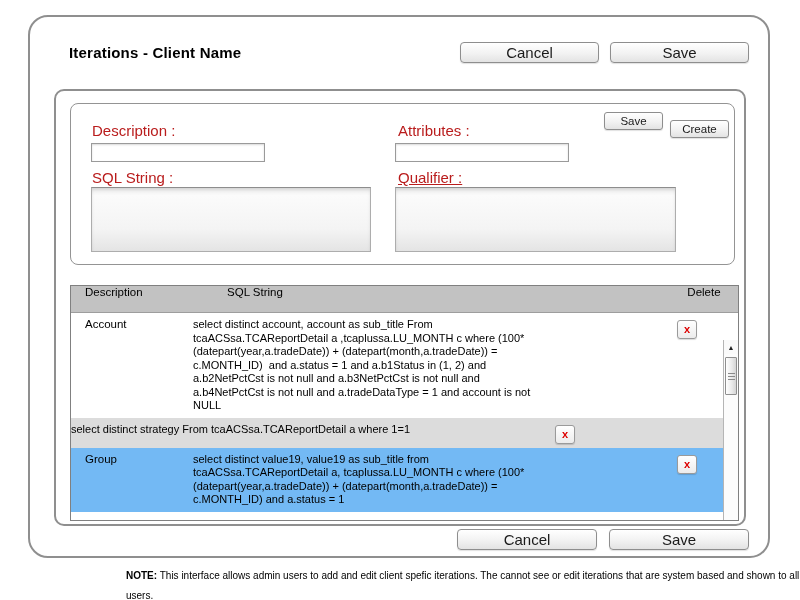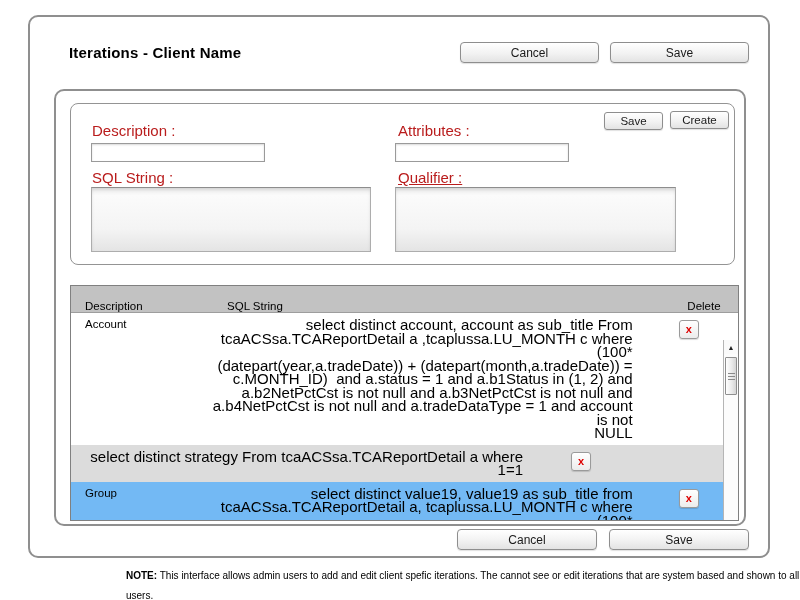--- a/index.html
+++ b/index.html
@@ -2,27 +2,27 @@
 <html style="--header-bg: #c2c2c2; --alt-row: #dcdcdc; --sel-row: #73b9f4; --del-x: #dd0000;"><head>
 <meta charset="utf-8">
 <style>
   * { margin:0; padding:0; box-sizing:border-box; }
   html,body { width:800px; height:600px; background:#ffffff;
     font-family:"Liberation Sans", sans-serif; color:#000; }
   .abs { position:absolute; }
 
   
   .outer { left:28px; top:15px; width:742px; height:543px;
-    border:2px solid #8f8f8f; border-radius:10px; background:#fff; }
+    border:2px solid #8f8f8f; border-radius:20px; background:#fff; }
   .title { left:39px; top:27px; font-size:15px; font-weight:bold; letter-spacing:.2px; }
 
   
   .btn { border:1px solid #8e8e8e; border-radius:4px; cursor:pointer;
     background:linear-gradient(#ffffff, #f2f2f2 55%, #e3e3e3);
-    font-family:"Liberation Sans", sans-serif; font-size:12px; color:#1a1a1a;
+    font-family:"Liberation Sans", sans-serif; font-size:15px; color:#1a1a1a;
     box-shadow:0 1px 1px rgba(0,0,0,.12); }
   .btn-wide { width:139px; height:21px; }
   .btn-sm { width:59px; height:18px; font-size:11.5px; border-radius:3px; }
 
   
   .panel { left:24px; top:72px; width:692px; height:437px;
     border:2px solid #8f8f8f; border-radius:10px; background:#fff; }
 
   
   .formbox { left:14px; top:12px; width:665px; height:162px;
@@ -33,32 +33,32 @@
     font-family:"Liberation Sans", sans-serif; font-size:12px; padding:0 4px; }
   .tarea { border:1px solid #adadad; border-top-color:#8d8d8d; resize:none;
     background:linear-gradient(#ececec, #fbfbfb 12%, #f4f4f4 65%, #e4e4e4);
     box-shadow:inset 0 2px 3px rgba(0,0,0,.10);
     font-family:"Liberation Sans", sans-serif; font-size:12px; padding:3px; }
 
   
   .tbl { left:14px; top:194px; width:669px; height:236px;
     border:1px solid #808080; background:#fff; overflow:hidden; }
   .thead { display:flex; height:27px; background:var(--header-bg,#c2c2c2);
-    border-bottom:1px solid #9d9d9d; align-items:flex-end;
+    border-bottom:1px solid #9d9d9d; align-items:flex-start;
     font-size:11.5px; color:#000;gap:8px; }
   .th-desc { width:122px; padding-left:14px; }
   .th-sql  { width:460px;margin-left:32px; }
   .th-del  { width:72px; text-align:center; }
   .tbody { position:relative; height:208px; overflow:hidden; }
-  .trow { display:flex; width:652px; min-height:30px; background:#fff;gap:16px; }
+  .trow { display:flex; width:652px; min-height:30px; background:#fff; }
   .trow.alt { background:var(--alt-row,#dcdcdc); }
   .trow.selected { background:var(--sel-row,#73b9f4); }
   .cell-desc { width:122px; padding:5px 0 5px 14px; font-size:11.5px; }
-  .cell-sql { width:458px; padding:5px 6px 5px 0; font-size:15px;
-    line-height:13.5px; white-space:pre-wrap; word-wrap:break-word;text-align:right; }
+  .cell-sql { width:458px; padding:5px 6px 5px 0; font-size:11px;
+    line-height:13.5px; white-space:pre-wrap; word-wrap:break-word; }
   .cell-del { width:72px; text-align:center; }
   .del-btn { margin-top:7px; width:20px; height:19px; border:1px solid #9a9a9a;
     border-radius:3px; background:linear-gradient(#ffffff,#ececec); cursor:pointer;
     font-family:"Liberation Sans", sans-serif; font-size:11px; font-weight:bold;
     color:var(--del-x,#dd0000); line-height:15px; box-shadow:0 1px 1px rgba(0,0,0,.15); }
 
   
   .sbar { position:absolute; right:0; top:27px; width:15px; height:208px;
     background:#fcfcfc; border-left:1px solid #b5b5b5; display:flex;
     flex-direction:column; }
@@ -88,21 +88,21 @@
   <div class="abs panel">
 
     <div class="abs formbox">
       <div class="abs flabel" style="left:21px; top:18px;">Description :</div>
       <input class="abs field" style="left: 20px; top: 39px; width: 174px;" value="">
 
       <div class="abs flabel" style="left:327px; top:18px;">Attributes :</div>
       <input class="abs field" style="left: 324px; top: 39px; width: 174px;" value="">
 
       <button class="abs btn btn-sm" style="left:533px; top:8px;">Save</button>
-      <button class="abs btn btn-sm" style="left:599px; top:7px;">Create</button>
+      <button class="abs btn btn-sm" style="left:599px; top:16px;">Create</button>
 
       <div class="abs flabel" style="left:21px; top:65px;">SQL String :</div>
       <textarea class="abs tarea" style="left: 20px; top: 83px; width: 280px; height: 65px;"></textarea>
 
       <div class="abs flabel" style="left:327px; top:65px;text-decoration:underline;">Qualifier :</div>
       <textarea class="abs tarea" style="left: 324px; top: 83px; width: 281px; height: 65px;"></textarea>
     </div>
 
     <div class="abs tbl">
       <div class="thead">

